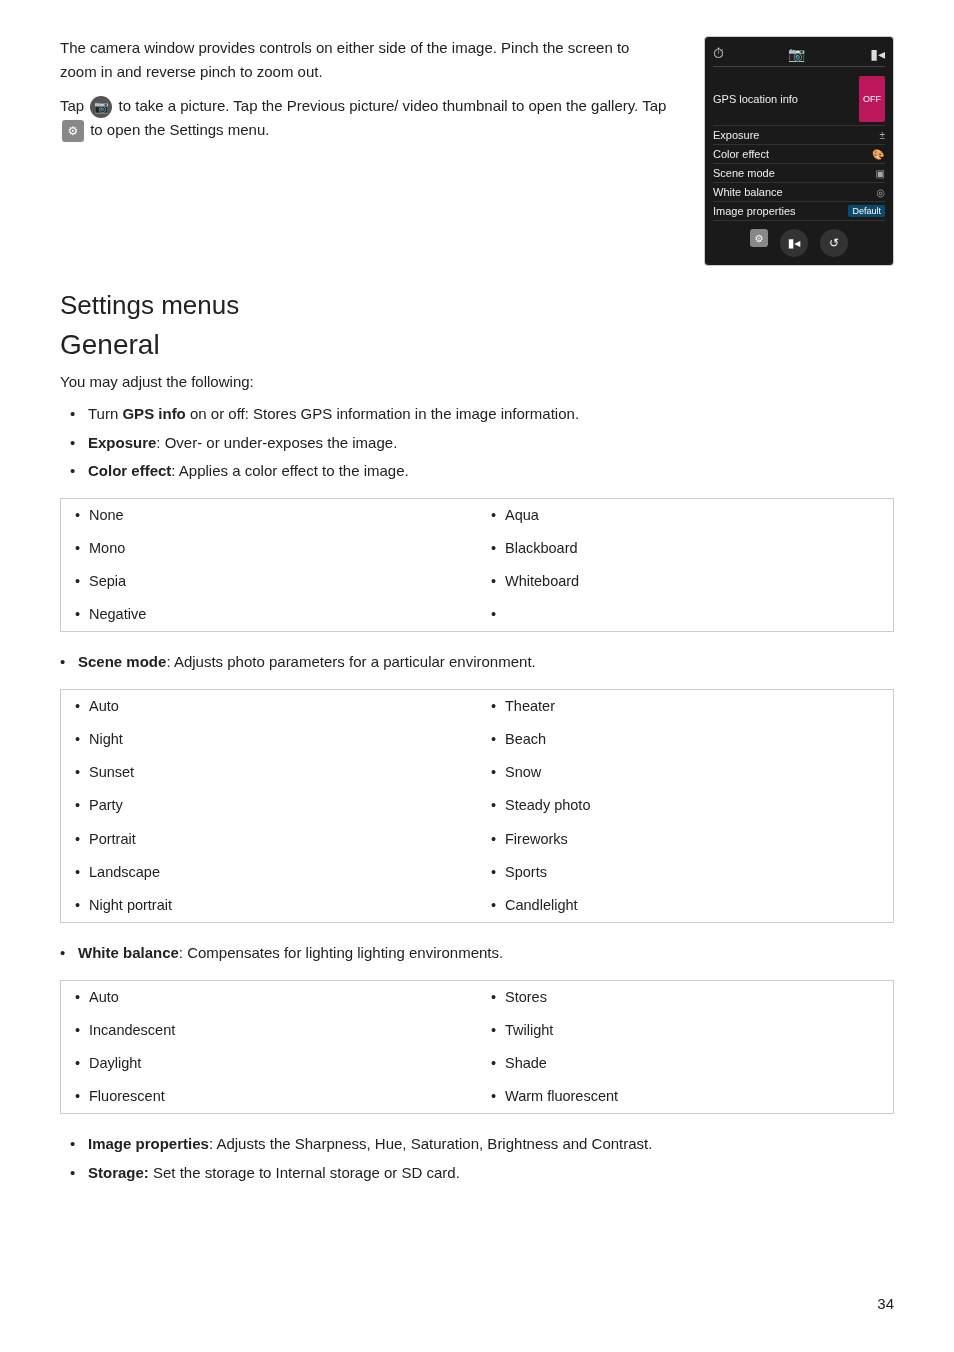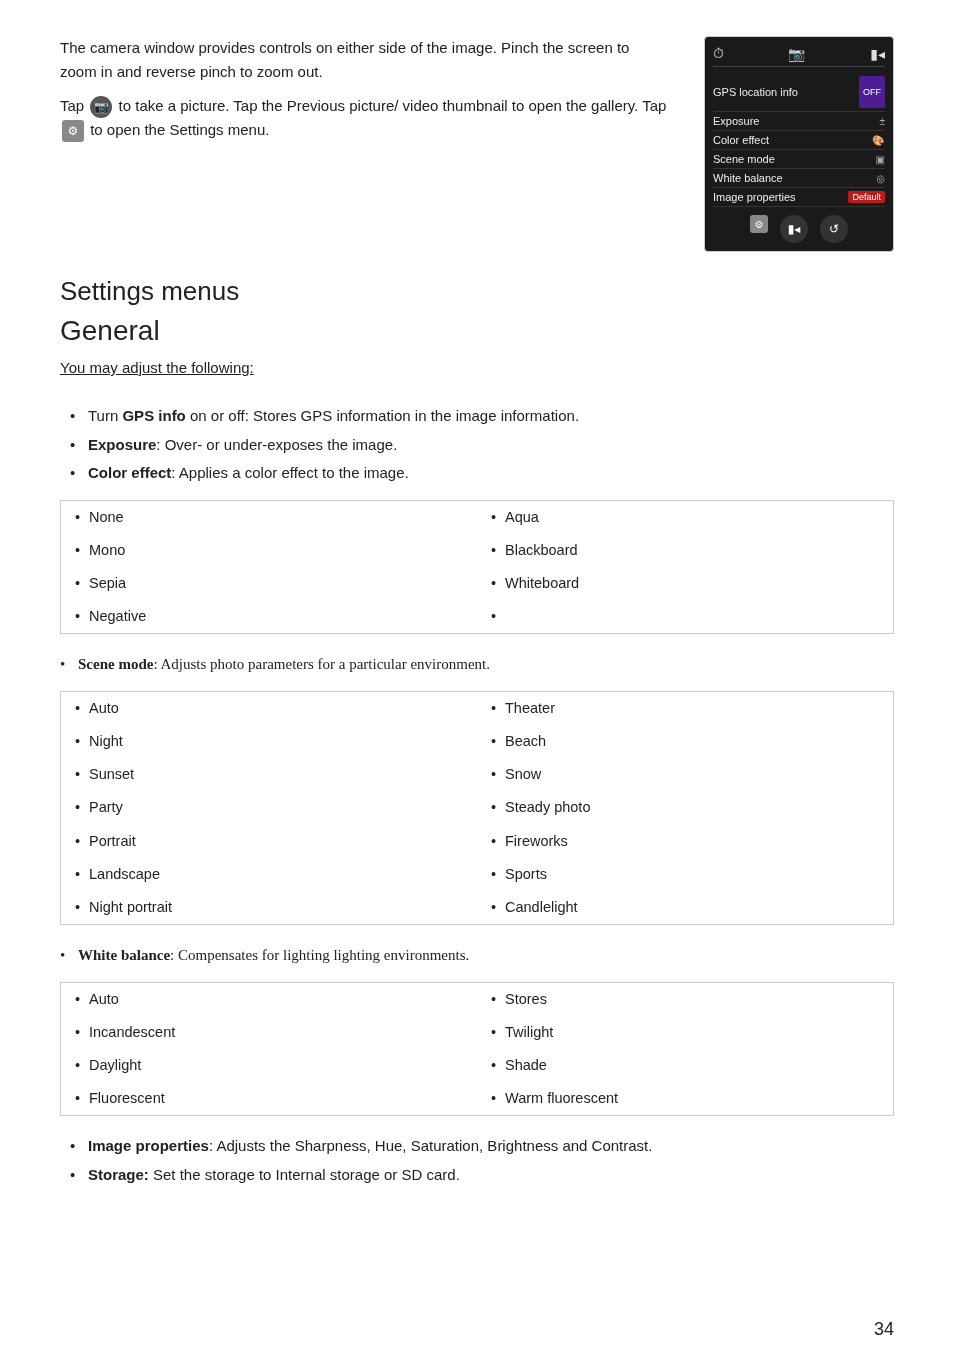--- a/index.html
+++ b/index.html
@@ -93,22 +93,21 @@
       font-weight: normal;
       margin-bottom: 8px;
     }
     h3.section-title {
       font-size: 28px;
       font-weight: normal;
       margin-bottom: 12px;
     }
     .description {
       font-size: 15px;
-      margin-bottom: 26px;
-      text-decoration: underline;
+      margin-bottom: 10px;
     }
     .bullet-list {
       list-style: none;
       padding-left: 10px;
       margin-bottom: 10px;
     }
     .bullet-list li {
       padding: 3px 0;
       padding-left: 18px;
       position: relative;
@@ -140,32 +139,31 @@
       position: absolute;
       left: 14px;
     }
     .section-bullet-item {
       padding: 3px 0;
       padding-left: 18px;
       position: relative;
       font-size: 15px;
       line-height: 1.5;
       margin-bottom: 2px;
-      font-family: Liberation Serif, serif;
     }
     .section-bullet-item::before {
       content: '•';
       position: absolute;
       left: 0;
     }
     .page-number {
       position: absolute;
-      bottom: 12px;
+      bottom: 40px;
       right: 60px;
-      font-size: 18px;
+      font-size: 15px;
       margin-top: 9px;
     }
     .inline-icon {
       display: inline-block;
       width: 22px;
       height: 22px;
       background: #888;
       border-radius: 3px;
       vertical-align: middle;
       text-align: center;
@@ -181,28 +179,28 @@
       background: #555;
       border-radius: 50%;
       vertical-align: middle;
       text-align: center;
       font-size: 12px;
       line-height: 22px;
       color: #fff;
       margin: 0 2px;
     }
     .cam-off-badge {
-      background: #4c1d95;
+      background: #be185d;
       color: #fff;
       font-size: 9px;
-      padding: 11px 4px;
+      padding: 18px 4px;
       border-radius: 2px;
     }
     .cam-default-badge {
-      background: #b91c1c;
+      background: #0c4a6e;
       color: #fff;
       font-size: 9px;
       padding: 1px 4px;
       border-radius: 2px;
     }
   </style>
 </head>
 <body>
 
 <div class="page">

